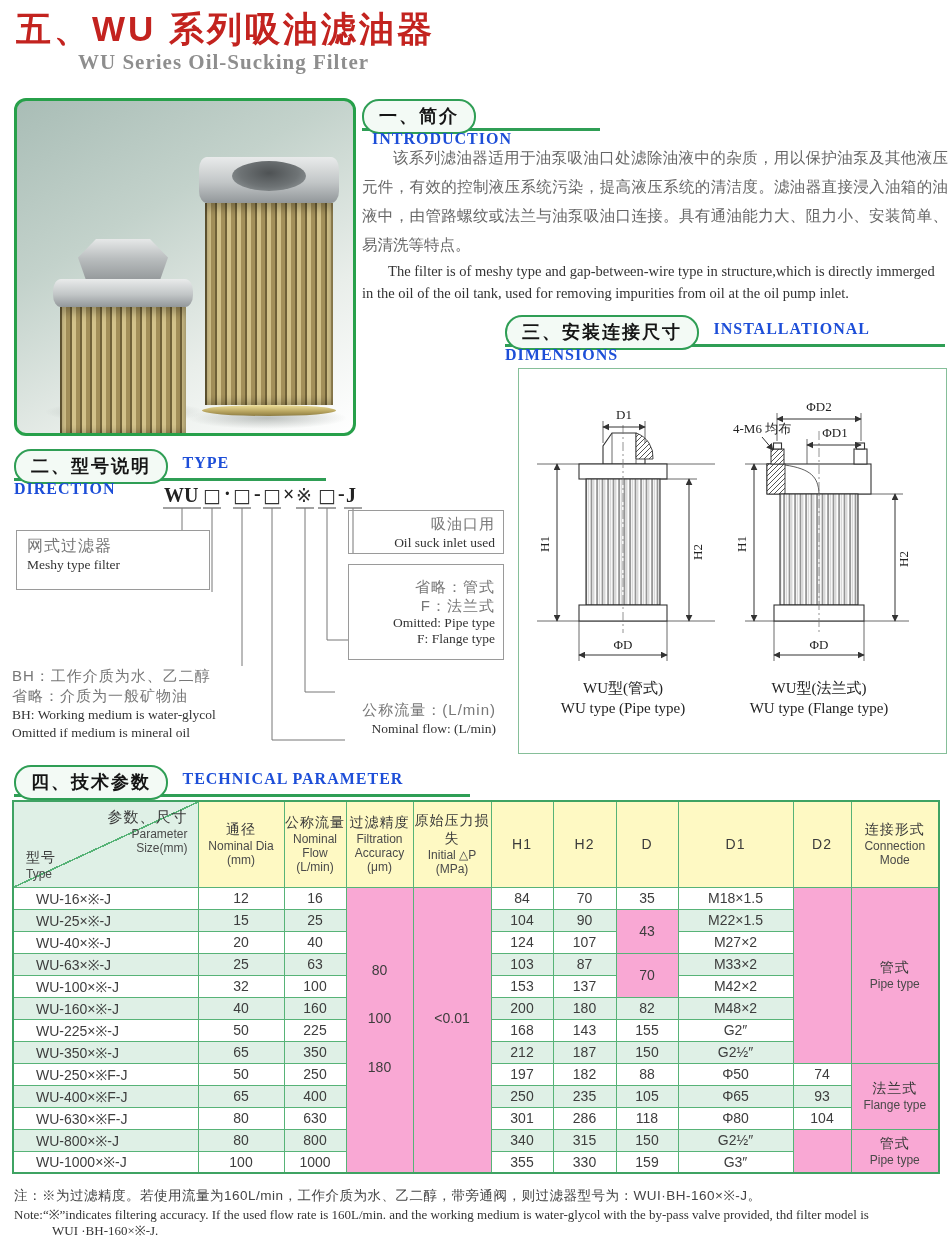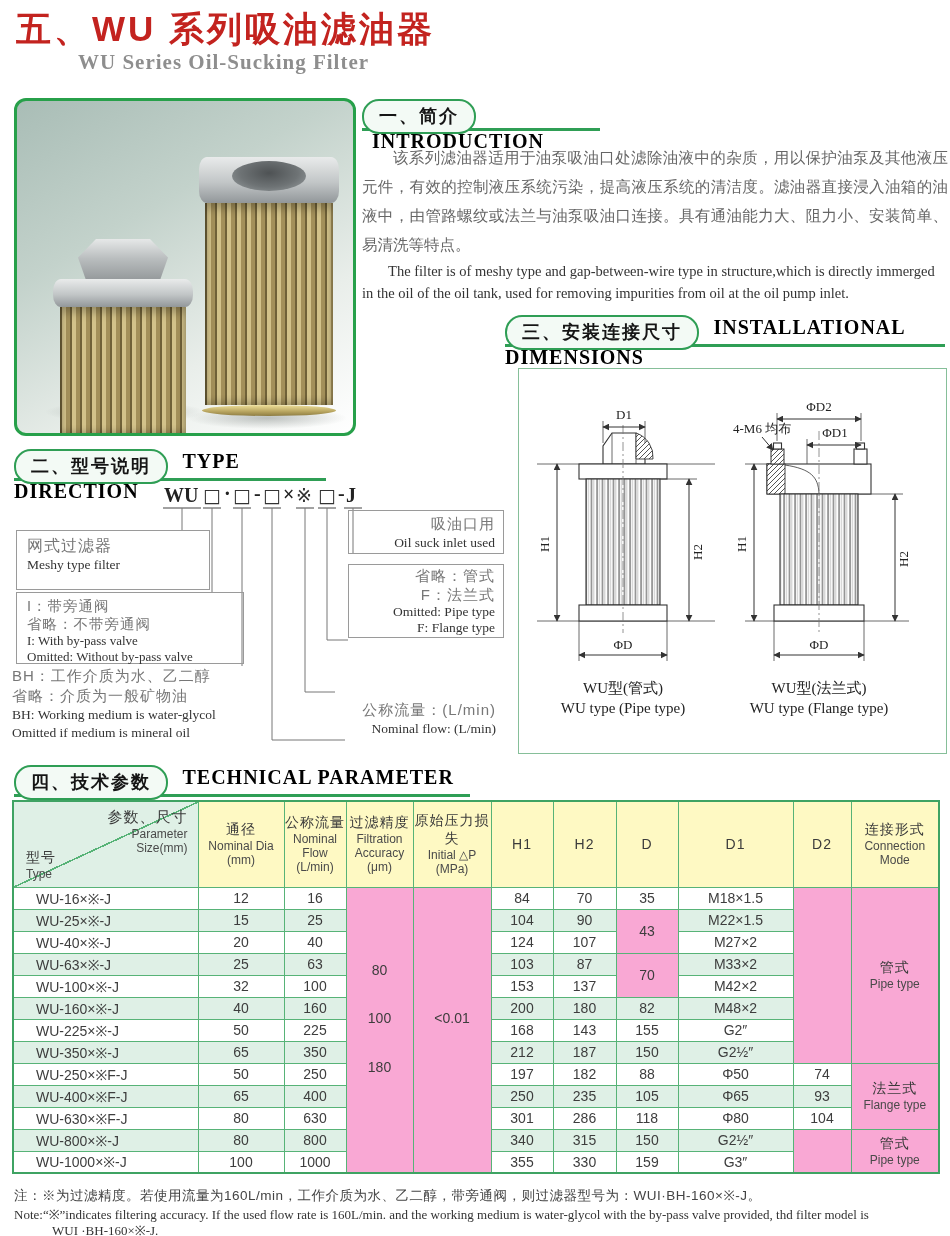--- a/index.html
+++ b/index.html
@@ -11,22 +11,22 @@
   .title-cn{left:16px;top:6px;font-size:35px;font-weight:bold;color:#c3231f;letter-spacing:3px;}
   .title-en{left:78px;top:50px;font-size:21px;font-weight:bold;color:#8e8e8e;
             font-family:"Liberation Serif",serif;letter-spacing:1px;}
 
   
   .sechead{position:absolute;height:34px;}
   .secline{position:absolute;left:0;right:0;bottom:2px;height:3px;background:#2f9e55;}
   .pill{position:relative;display:inline-block;border:2px solid #2f9e55;border-radius:17px;
         background:#f3faf5;padding:3px 15px 4px 15px;font-size:18px;font-weight:bold;color:#151515;
         letter-spacing:2px;z-index:2;}
-  .secen{position:relative;font-family:"Liberation Serif",serif;font-weight:bold;font-size:20px;
-         color:#000000;margin-left:10px;letter-spacing:1px;top:-4px;z-index:2;}
+  .secen{position:relative;font-family:"Liberation Serif",serif;font-weight:bold;font-size:16px;
+         color:#1d4ed8;margin-left:10px;letter-spacing:1px;top:-4px;z-index:2;}
 
   
   .photo{left:14px;top:98px;width:336px;height:332px;border:3px solid #27a04a;border-radius:12px;
          background:linear-gradient(150deg,#a9bdb6 0%,#c3d2cb 35%,#e9eeea 70%,#ffffff 100%);
          overflow:hidden;}
   .shadow{position:absolute;border-radius:50%;
           background:radial-gradient(closest-side,rgba(40,50,45,.28),rgba(40,50,45,0));}
   .filt{position:absolute;}
   .f-nut{margin:0 auto;background:linear-gradient(180deg,#e6e8e8 0%,#b9bdbe 45%,#8f9496 100%);
          clip-path:polygon(10% 100%,0% 42%,20% 0%,80% 0%,100% 42%,90% 100%);}
@@ -249,38 +249,32 @@
     <path d="M272 26V258 H345" stroke="#777" stroke-width="1" fill="none"></path>
     <path d="M305 26V210 H335" stroke="#777" stroke-width="1" fill="none"></path>
     <path d="M327 26V158 H348" stroke="#777" stroke-width="1" fill="none"></path>
     <path d="M353 26V72" stroke="#777" stroke-width="1" fill="none"></path>
   </svg>
 
   <div class="lbl lblbox" style="left:16px;top:48px;width:172px;height:48px;padding:5px 10px;">
     <div class="cjk" style="font-size:16px;">网式过滤器</div>
     <div class="eng">Meshy type filter</div>
   </div>
-  <div class="lbl lblbox" style="left:16px;top:110px;width:206px;height:62px;padding:4px 10px;">
-    <div class="cjk" style="font-size:14.5px;line-height:18px;">I：带旁通阀</div>
-    <div class="cjk" style="font-size:14.5px;line-height:18px;">省略：不带旁通阀</div>
-    <div class="eng" style="line-height:16px;font-size:13px;">I: With by-pass valve</div>
-    <div class="eng" style="line-height:16px;font-size:13px;">Omitted: Without by-pass valve</div>
-  </div>
   <div class="lbl" style="left:12px;top:184px;width:250px;">
     <div class="cjk">BH：工作介质为水、乙二醇</div>
     <div class="cjk">省略：介质为一般矿物油</div>
     <div class="eng">BH: Working medium is water-glycol</div>
     <div class="eng">Omitted if medium is mineral oil</div>
   </div>
 
   <div class="lbl lblbox ralign" style="left:348px;top:28px;width:138px;height:36px;padding:3px 8px;">
     <div class="cjk">吸油口用</div>
     <div class="eng">Oil suck inlet used</div>
   </div>
-  <div class="lbl lblbox ralign" style="left:348px;top:82px;width:138px;height:70px;padding:1px 8px;">
+  <div class="lbl lblbox ralign" style="left:348px;top:82px;width:138px;height:70px;padding:12px 8px;">
     <div class="cjk" style="line-height:19px;">省略：管式</div>
     <div class="cjk" style="line-height:19px;">F：法兰式</div>
     <div class="eng" style="line-height:16px;">Omitted: Pipe type</div>
     <div class="eng" style="line-height:16px;">F: Flange type</div>
   </div>
   <div class="lbl ralign" style="left:290px;top:218px;width:206px;">
     <div class="cjk">公称流量：(L/min)</div>
     <div class="eng">Nominal flow: (L/min)</div>
   </div>
 </div>

